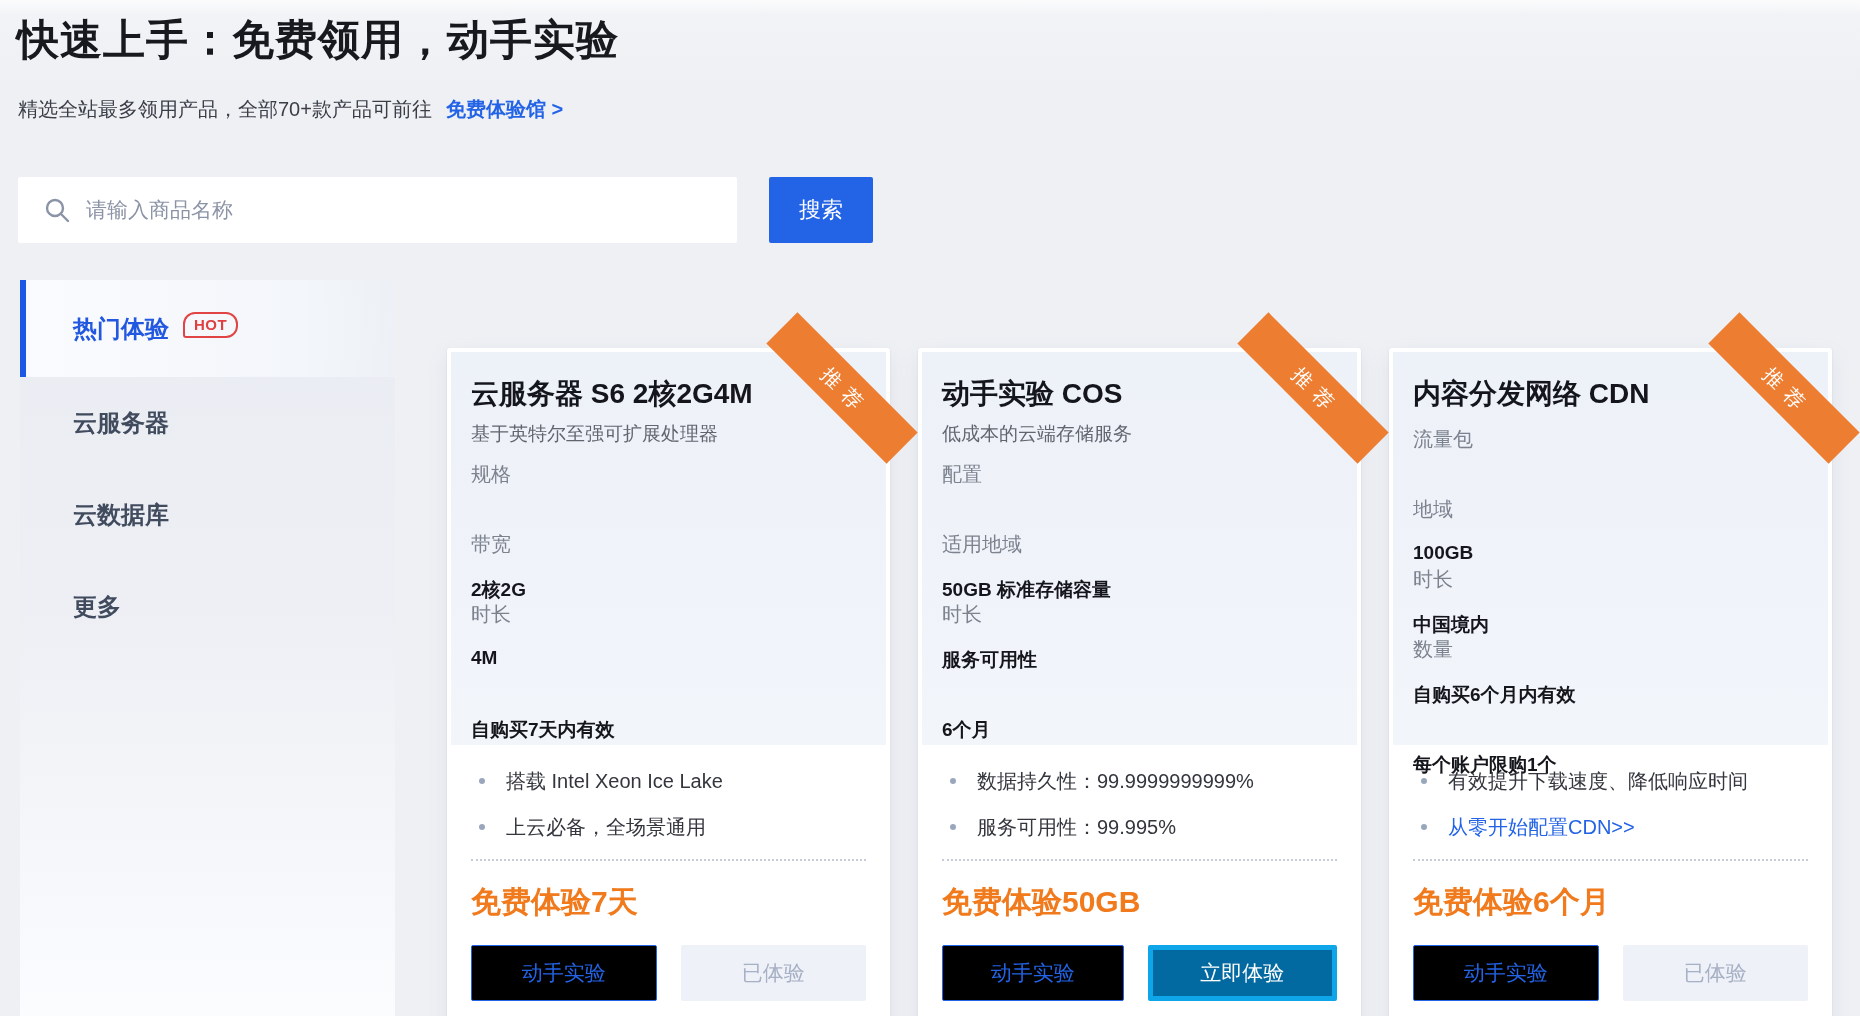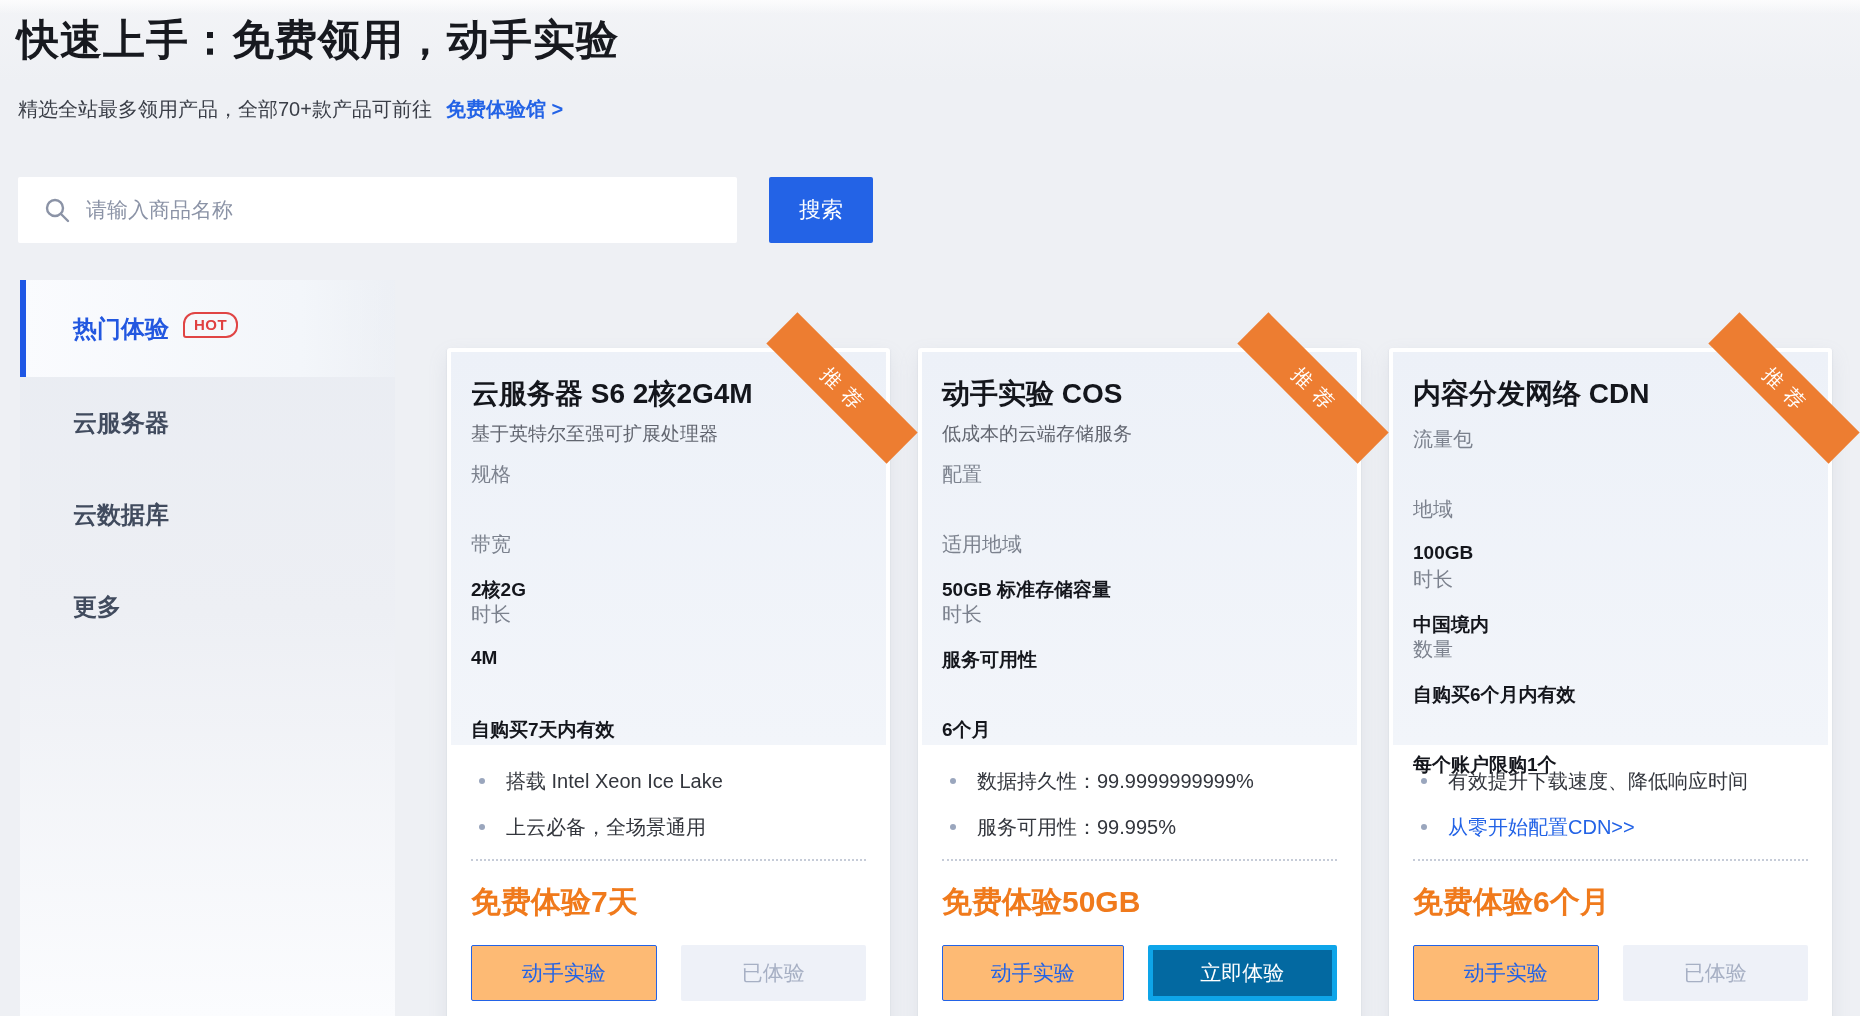--- a/index.html
+++ b/index.html
@@ -56,21 +56,21 @@
   .card-bottom { padding:22px 24px 0; }
   .bullet-row { display:flex; margin-bottom:18px;gap:6px; }
   .bullet-dot { width:6px; height:6px; border-radius:50%; background:#9aa6bd; flex:0 0 6px;
             margin:11px 15px 0 8px; }
   .bullet-text { font-size:20px; line-height:28px; color:#33363d; }
   .bullet-text.link { color:#2363e6; cursor:pointer; }
   .dot-divider { border-top:2px dotted #c6ccd8; margin-top:12px; }
   .promo { margin-top:22px; font-size:30px; line-height:38px; font-weight:700; color:#f07a1c; }
   .btn-row { margin-top:24px; display:flex; gap:24px; }
   .card-btn { flex:1; height:56px; font-size:21px; border-radius:2px; cursor:pointer; font-family:inherit; }
-  .card-btn.outline { background:#fdba74; border:1px solid #2363e6; color:#2363e6; }
+  .card-btn.outline { background:#000000; border:1px solid #2363e6; color:#2363e6; }
   .card-btn.solid { background:#0369a1; border:5px solid #0ea5e9; color:#fff; }
   .card-btn.disabled { background:#eef1f8; border:1px solid transparent; color:#a7b0c4; cursor:default; }
 
   
   .ribbon-band { position:absolute; top:18px; right:-37px; width:170px; height:44px;
             background:#ed7d31; transform:rotate(45deg); z-index:2;
             display:flex; align-items:center; justify-content:center; gap:9px;
             color:#fff; font-size:20px; font-weight:500; }
   .ribbon-fold-top { position:absolute; top:-10px; right:101px; width:0; height:0; z-index:1;
             border-left:11px solid transparent; border-bottom:10px solid #a5520f; }

